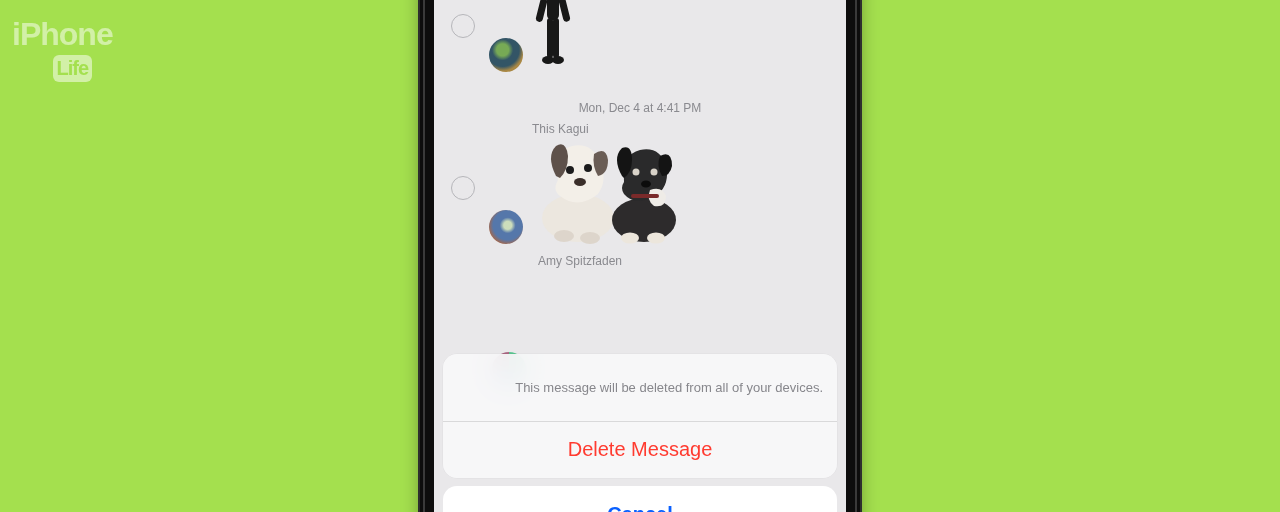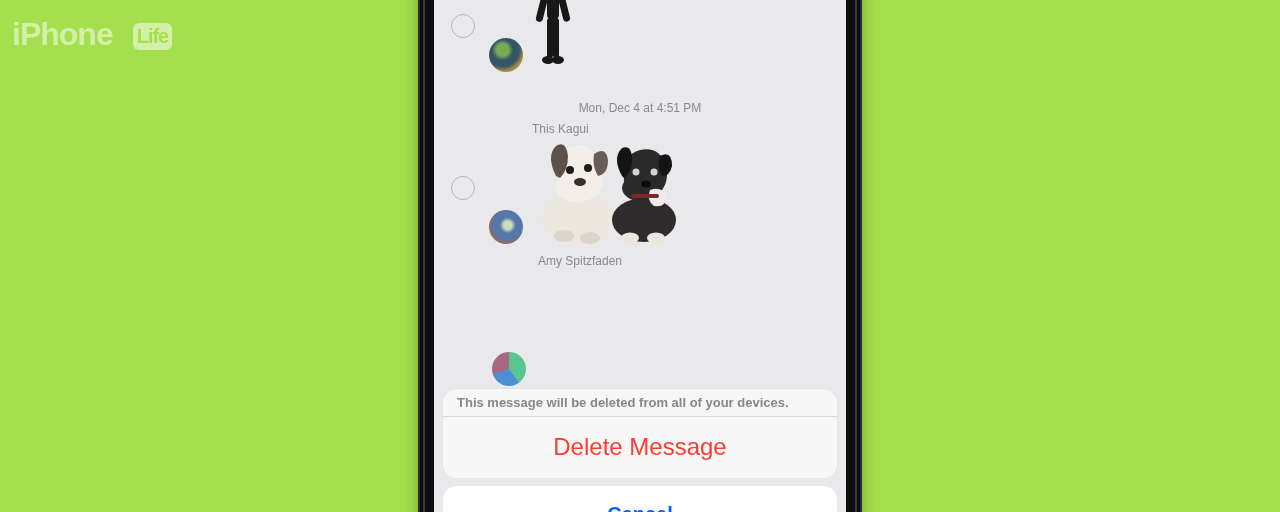--- a/index.html
+++ b/index.html
@@ -18,20 +18,21 @@
     top: 16px;
     left: 12px;
     color: rgba(255,255,255,0.5);
     font-weight: 600;
     font-size: 32px;
     letter-spacing: -1px;
     display: flex;
     align-items: center;
     pointer-events: none;
     user-select: none;
+    flex-direction: column;
   }
   .watermark .life-box {
     display: inline-flex;
     align-items: center;
     justify-content: center;
     background: rgba(255,255,255,0.5);
     color: #a4e04e;
     font-weight: 700;
     font-size: 20px;
     margin-left: 20px;
@@ -142,31 +143,30 @@
     left: 9px;
     right: 9px;
     bottom: 98px;
     border-radius: 14px;
     overflow: hidden;
     background: rgba(248,248,249,0.93);
     backdrop-filter: blur(12px);
     box-shadow: 0 0 0 0.5px rgba(0,0,0,0.04);
   }
   .action-sheet .sheet-msg {
-    padding: 6px 14px;
-    text-align: left;
+    padding: 26px 14px;
+    text-align: right;
     font-size: 13px;
     color: #87878c;
     border-bottom: 0.5px solid rgba(0,0,0,0.12);
-    font-weight: bold;
   }
   .action-sheet .sheet-btn {
     padding: 16px 0 17px;
     text-align: center;
-    font-size: 24px;
+    font-size: 20px;
     color: #ff3b30;
     cursor: pointer;
   }
 
   .cancel-btn {
     position: absolute;
     left: 9px;
     right: 9px;
     bottom: 32px;
     border-radius: 14px;
@@ -203,21 +203,21 @@
             <rect x="31" y="18" width="7" height="24" rx="3.5" transform="rotate(-14 34 30)"></rect>
             <rect x="17" y="38" width="6" height="40" rx="3"></rect>
             <rect x="23" y="38" width="6" height="40" rx="3"></rect>
             <ellipse cx="18" cy="80" rx="6" ry="4"></ellipse>
             <ellipse cx="28" cy="80" rx="6" ry="4"></ellipse>
           </g>
         </svg>
       </div>
     </div>
 
-    <div class="timestamp" style="position:absolute; top:367px; left:0; right:0;">Mon, Dec 4 at 4:51 PM</div>
+    <div class="timestamp" style="position:absolute; top:367px; left:0; right:0;">Mon, Dec 4 at 4:41 PM</div>
     <div class="sender" style="position:absolute; top:388px; left:98px;">This Kagui</div>
 
     <div class="msg-row" style="top:398px; height:120px;">
       <div class="select-circle" style="top:44px;"></div>
       <div class="avatar a2" style="left:55px; top:78px;"></div>
       <div class="dogs" style="left:94px; top:4px;">
         <svg viewBox="0 0 160 108">
 
           <g>
             <ellipse cx="50" cy="82" rx="36" ry="24" fill="#ece7df"></ellipse>

